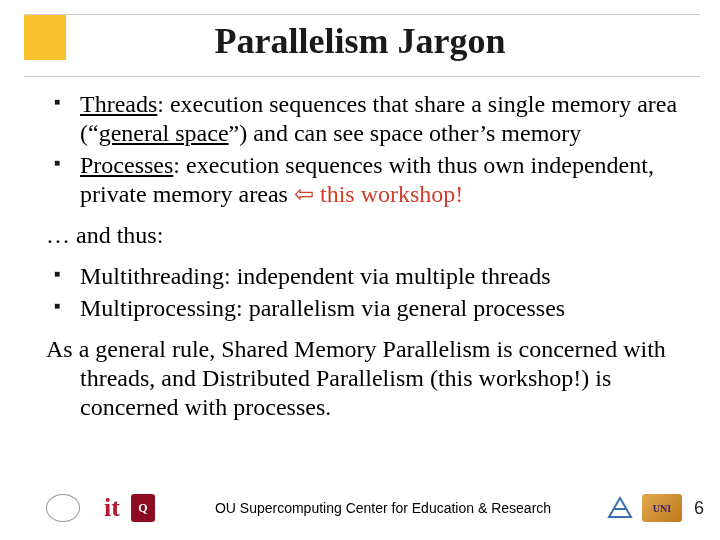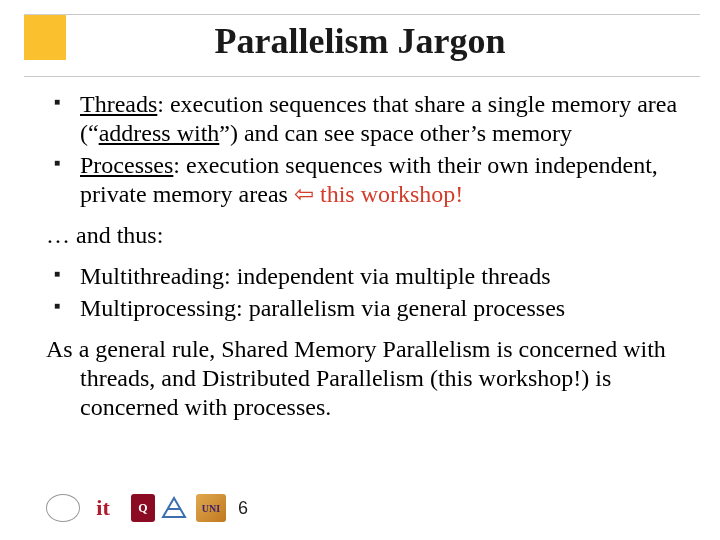--- a/index.html
+++ b/index.html
@@ -107,22 +107,23 @@
     height: 28px;
     border: 1px solid #999;
     border-radius: 50%;
     font-size: 8px;
     color: #555;
     display:flex;align-items:center;justify-content:center;
   }
   .logo-it {
     font-family: Georgia, serif;
     font-weight: bold;
-    font-size: 22px;
+    font-size: 26px;
     color: #b01c2e;
+    justify-content: flex-end;
   }
   .logo-ou {
     width: 24px; height: 28px;
     background: #8a0b22;
     color: #fff;
     font-weight: bold;
     font-size: 12px;
     display:flex;align-items:center;justify-content:center;
     border-radius: 3px;
   }
@@ -139,21 +140,21 @@
     align-items: center;
     gap: 8px;
     margin-right: 16px;
   }
   .logo-tri {
     width: 28px; height: 28px;
     display:flex;align-items:center;justify-content:center;
     color: #3b6fb0;
   }
   .logo-uni {
-    width: 30px; height: 28px;
+    width: 40px; height: 28px;
     background: linear-gradient(135deg,#e0a94e,#c07820);
     color:#3a1f6e;
     font-weight:bold;
     font-size:10px;
     display:flex;align-items:center;justify-content:center;
     border-radius:3px;
   }
   .page-num {
     font-family: Arial, Helvetica, sans-serif;
     font-size: 18px;
@@ -169,28 +170,28 @@
   <div class="yellow-block"></div>
   <div class="title">Parallelism Jargon</div>
   <div class="hr-bottom"></div>
 </div>
 
 <div class="content">
 
   <div class="bullet-row">
     <div class="bullet-marker">■</div>
     <div class="bullet-text">
-      <span class="u">Threads</span><span>:  </span><span>execution sequences that share a single memory area (“</span><span class="u">address with</span><span>”) and can see space other’s memory</span>
+      <span class="u">Threads</span><span>:  </span><span>execution sequences that share a single memory area (“</span><span class="u">general space</span><span>”) and can see space other’s memory</span>
     </div>
   </div>
 
   <div class="bullet-row">
     <div class="bullet-marker">■</div>
     <div class="bullet-text">
-      <span class="u">Processes</span><span>:  </span><span>execution sequences with their own independent, private memory areas </span><span class="red">⇦</span><span class="red"> this workshop!</span>
+      <span class="u">Processes</span><span>:  </span><span>execution sequences with thus own independent, private memory areas </span><span class="red">⇦</span><span class="red"> this workshop!</span>
     </div>
   </div>
 
   <div class="plain-row">… and thus:</div>
 
   <div class="bullet-row">
     <div class="bullet-marker">■</div>
     <div class="bullet-text">Multithreading:   independent via multiple threads</div>
   </div>
 
@@ -208,20 +209,21 @@
     <div class="logo">
         <div class="logo-oval"></div>
       </div>
     <div class="logo logo-it">
         <span>it</span>
       </div>
     <div class="logo">
         <div class="logo-ou">Q</div>
       </div>
   </div>
+  <div class="footer-text">OU Supercomputing Center for Education &amp; Research</div>
   <div class="logos-right">
     <div class="logo-tri">
       <svg width="26" height="26" viewBox="0 0 26 26">
           <polygon points="13,3 24,22 2,22" fill="none" stroke="#3b6fb0" stroke-width="2"></polygon>
           <line x1="7" y1="14" x2="19" y2="14" stroke="#3b6fb0" stroke-width="2"></line>
         </svg>
     </div>
     <div class="logo-uni">UNI</div>
     <div class="page-num">6</div>
   </div>

